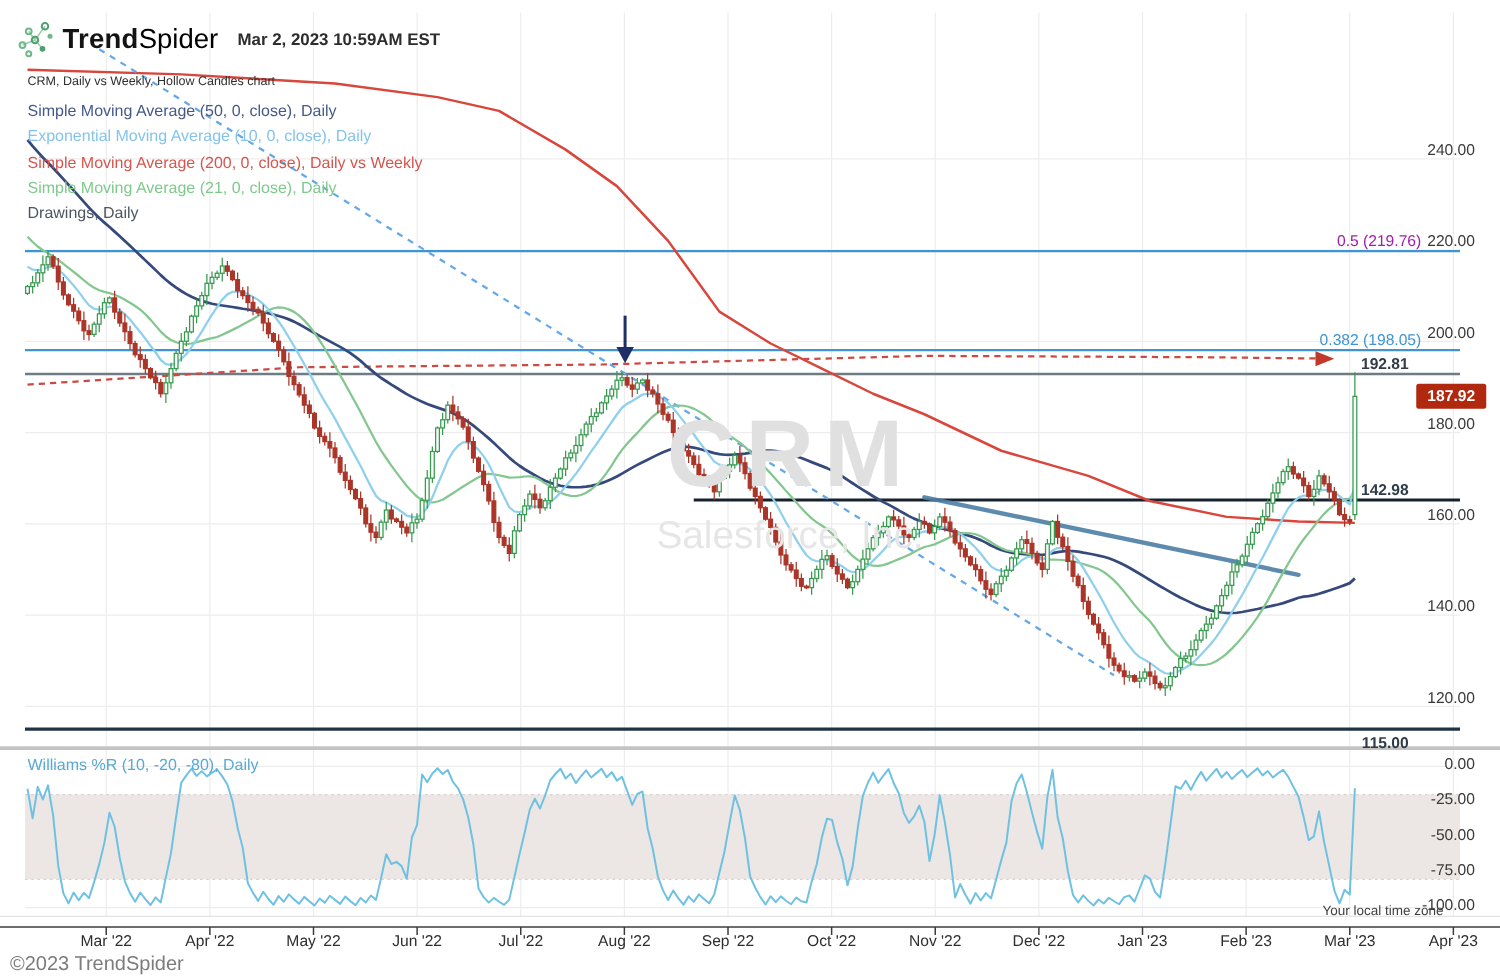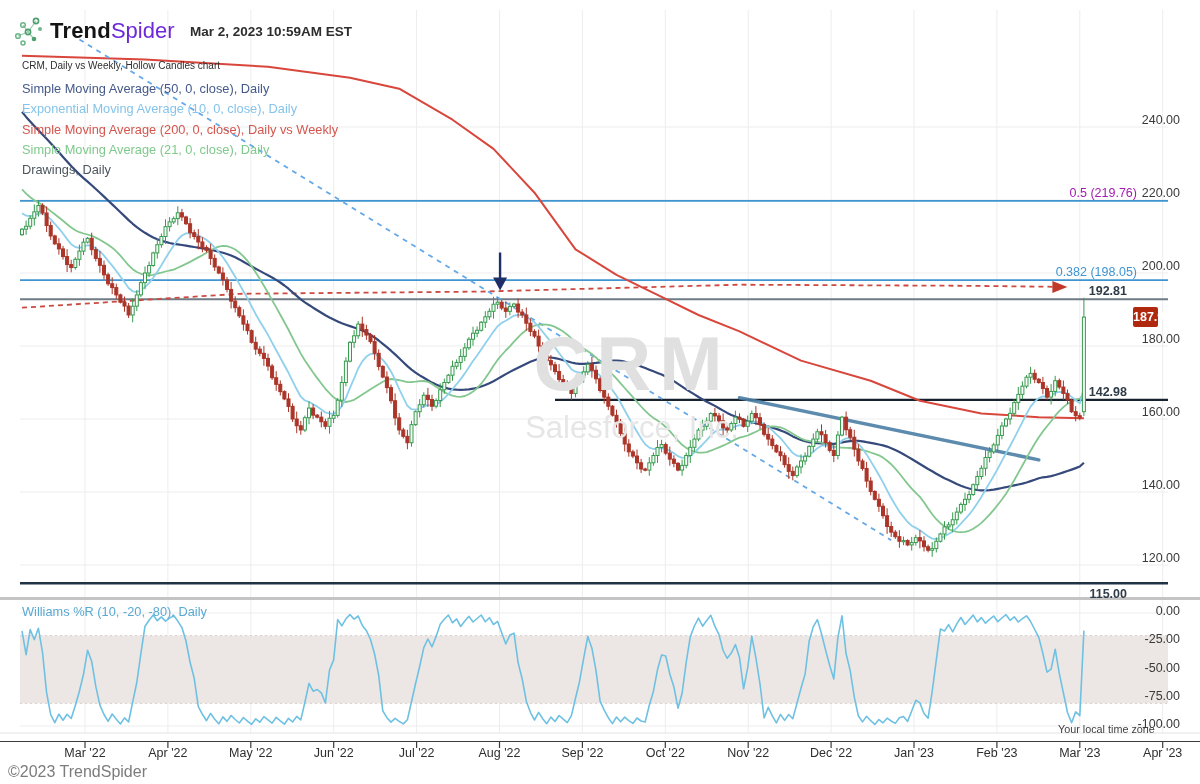--- a/index.html
+++ b/index.html
@@ -1,31 +1,31 @@
 <!DOCTYPE html>
 <html><head>
 <meta charset="utf-8">
 <style>
   html,body{margin:0;padding:0;background:#fff;}
   #screen{position:relative;width:1200px;height:784px;background:#ffffff;overflow:hidden;
           font-family:"Liberation Sans",sans-serif;}
   #chart-svg{position:absolute;left:0;top:0;}
   .abs{position:absolute;white-space:nowrap;}
   .logo-bold{font-size:22px;font-weight:700;color:#141414;letter-spacing:.2px;}
-  .logo-light{font-size:22px;font-weight:400;color:#6d28d9;margin-top:28px;}
+  .logo-light{font-size:22px;font-weight:400;color:#000000;margin-top:28px;}
   .datetime{font-size:13.5px;font-weight:700;color:#2d2d2d;}
   .chart-title{font-size:10px;color:#2e2e2e;}
   .legend-item{font-size:12.8px;}
   .axis-label{font-size:12.5px;color:#3a3a3a;line-height:14px;}
   .axis-label-right{text-align:right;width:60px;}
   .time-label{font-size:12.5px;color:#2e2e2e;width:60px;text-align:center;}
   .level-label{font-size:12.5px;font-weight:700;line-height:14px;text-align:right;width:60px;}
   .fib-label{font-size:12.5px;line-height:14px;text-align:right;width:110px;}
   .badge{font-size:12.5px;font-weight:700;text-align:center;line-height:20px;
-         border-radius:2px;width:25px;height:20px;}
+         border-radius:2px;width:56px;height:20px;}
   .wpr-label{font-size:12.8px;}
   .watermark1{font-size:76px;font-weight:700;color:#e0e0e0;letter-spacing:8px;width:400px;text-align:center;}
   .watermark2{font-size:31px;color:#e6e6e6;width:400px;text-align:center;}
   .footnote{font-size:16px;color:#7c7c7c;}
   .tz-note{font-size:10.8px;color:#3f3f3f;}
 </style>
 </head>
 <body>
 
 <div id="screen">

